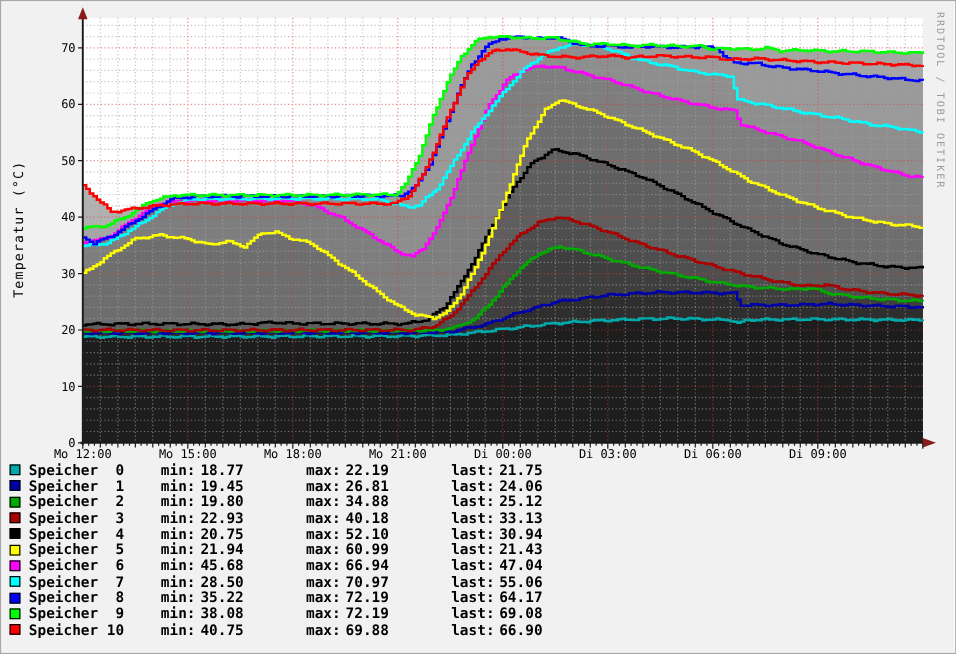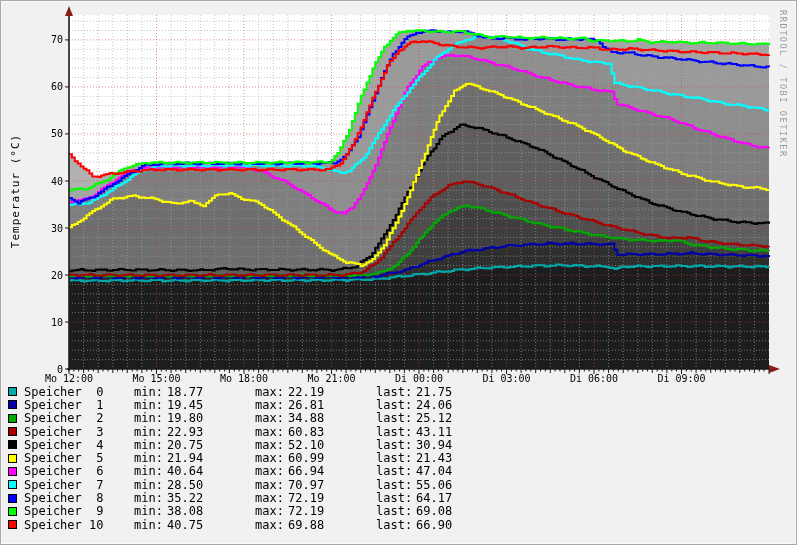--- a/index.html
+++ b/index.html
@@ -16,21 +16,21 @@
     position:absolute;left:-55px;top:183px;width:140px;height:14px;
     text-align:center;font-size:11px;letter-spacing:1px;
     transform:rotate(-90deg);
   }
   .watermark{
     position:absolute;left:696px;top:88px;width:170px;height:12px;
     font-size:8.5px;letter-spacing:1.6px;color:#9a9a9a;
     transform:rotate(90deg);white-space:nowrap;
   }
   #legend{position:absolute;left:7px;top:384px;font-size:12px;}
-  .lrow{display:flex;align-items:center;height:13.3px;}
+  .lrow{display:flex;align-items:center;height:13.3px;font-weight:bold;}
   .sw{width:9px;height:9px;border:1px solid #000;margin-right:7px;flex:none;}
   .lname{width:110px;white-space:pre;}
   .llab{width:33px;}
   .llab.g{margin-left:18px;}
   .llab.last{width:40px;margin-left:18px;}
   .lval{width:70px;white-space:pre;}
   .lval.last{width:62px;}
 </style>
 </head>
 <body>
@@ -116,23 +116,23 @@
         <span class="lval">34.88</span>
         <span class="llab last">last:</span>
         <span class="lval last">25.12</span>
       </div>
       <div class="lrow">
         <span class="sw" style="background: rgb(170, 0, 0);"></span>
         <span class="lname">Speicher  3</span>
         <span class="llab">min:</span>
         <span class="lval">22.93</span>
         <span class="llab g">max:</span>
-        <span class="lval">60.83</span>
-        <span class="llab last">last:</span>
-        <span class="lval last">43.11</span>
+        <span class="lval">40.18</span>
+        <span class="llab last">last:</span>
+        <span class="lval last">33.13</span>
       </div>
       <div class="lrow">
         <span class="sw" style="background: rgb(0, 0, 0);"></span>
         <span class="lname">Speicher  4</span>
         <span class="llab">min:</span>
         <span class="lval">20.75</span>
         <span class="llab g">max:</span>
         <span class="lval">52.10</span>
         <span class="llab last">last:</span>
         <span class="lval last">30.94</span>
@@ -144,21 +144,21 @@
         <span class="lval">21.94</span>
         <span class="llab g">max:</span>
         <span class="lval">60.99</span>
         <span class="llab last">last:</span>
         <span class="lval last">21.43</span>
       </div>
       <div class="lrow">
         <span class="sw" style="background: rgb(255, 0, 255);"></span>
         <span class="lname">Speicher  6</span>
         <span class="llab">min:</span>
-        <span class="lval">40.64</span>
+        <span class="lval">45.68</span>
         <span class="llab g">max:</span>
         <span class="lval">66.94</span>
         <span class="llab last">last:</span>
         <span class="lval last">47.04</span>
       </div>
       <div class="lrow">
         <span class="sw" style="background: rgb(0, 255, 255);"></span>
         <span class="lname">Speicher  7</span>
         <span class="llab">min:</span>
         <span class="lval">28.50</span>

